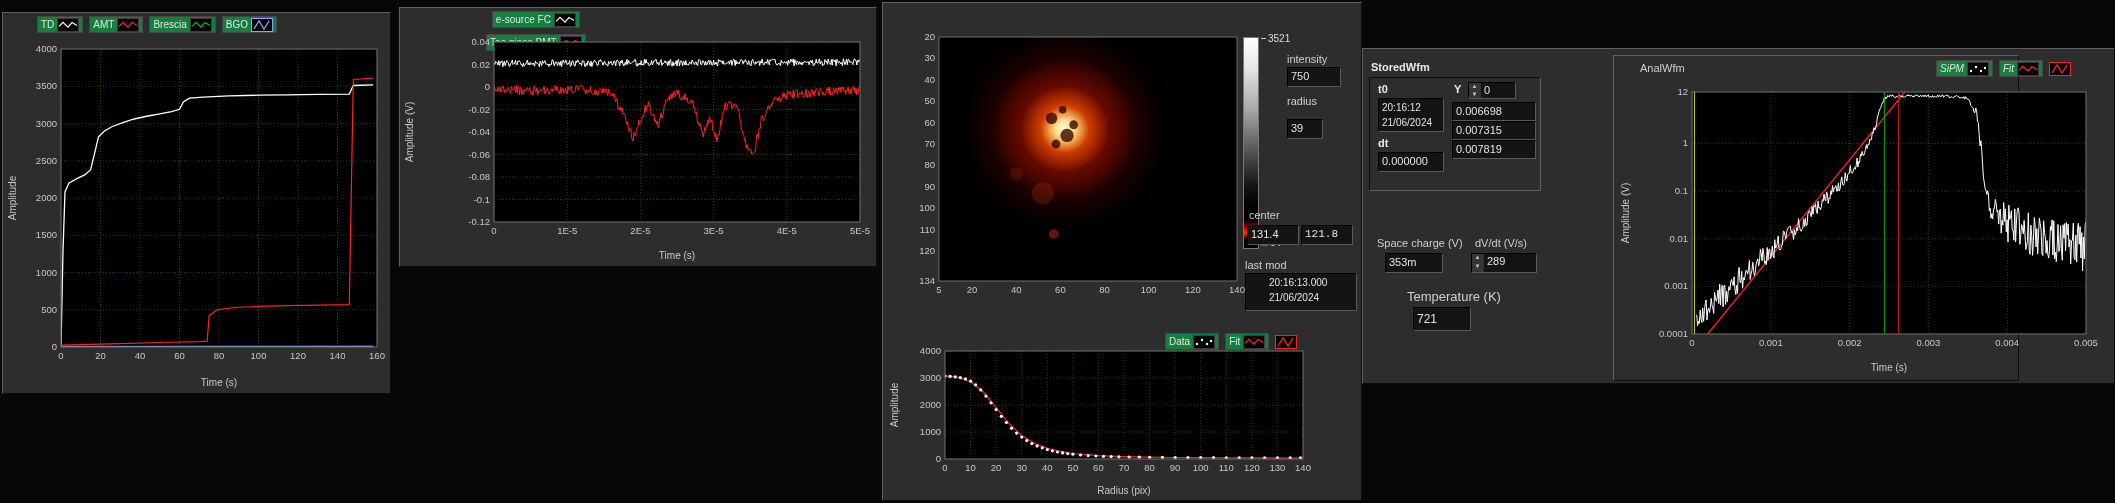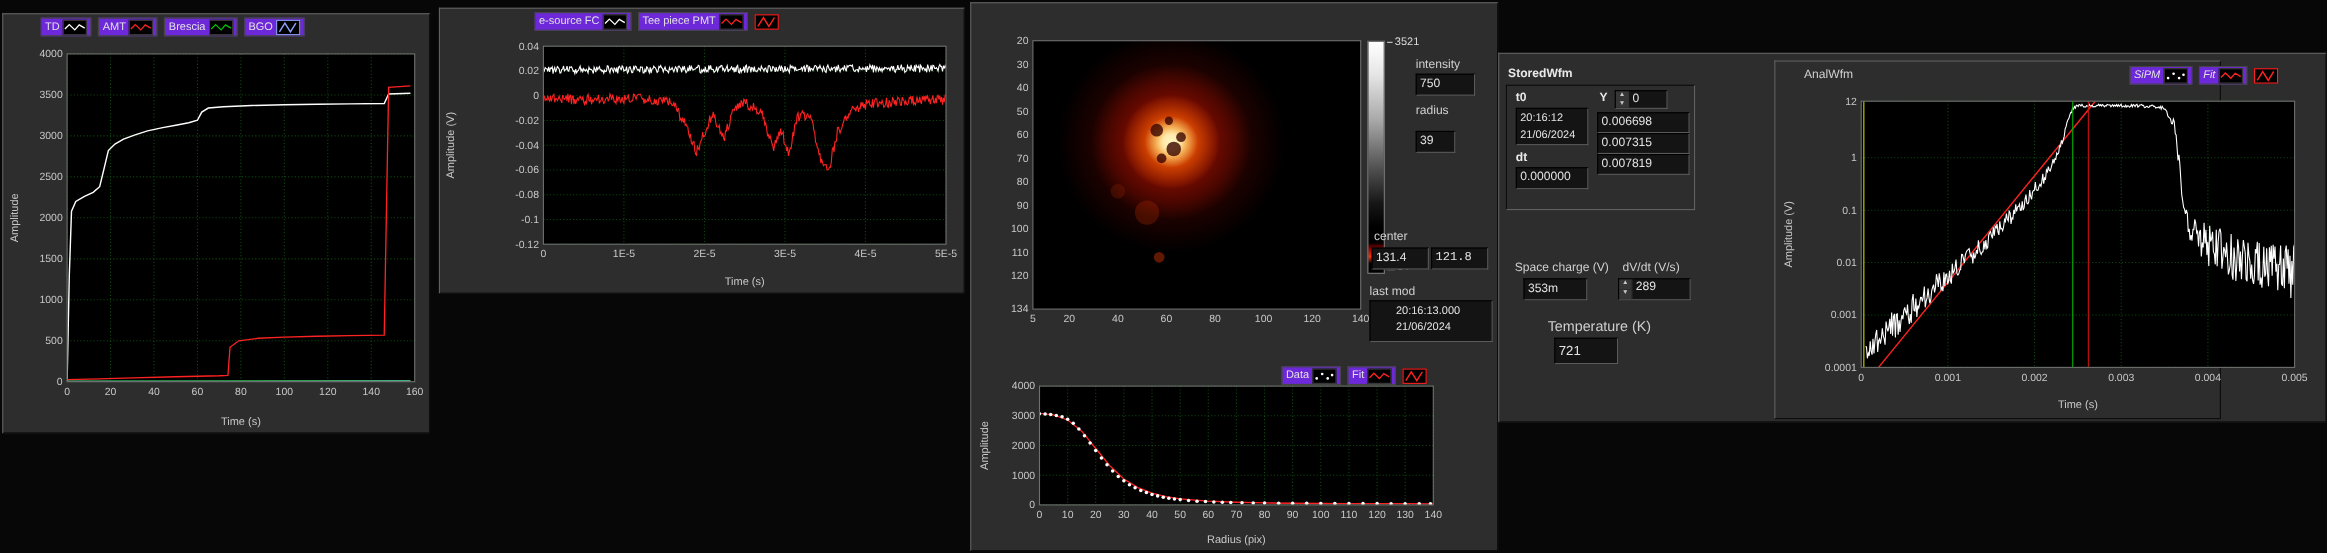--- a/index.html
+++ b/index.html
@@ -9,21 +9,21 @@
          border-color:#606060 #0c0c0c #0c0c0c #606060;}
   .sunken{position:absolute;border:1px solid;box-sizing:border-box;
           border-color:#0c0c0c #606060 #606060 #0c0c0c;}
   svg.chart{position:absolute;font-family:"Liberation Sans",sans-serif;}
   .lbl{position:absolute;color:#cfcfcf;font-size:11px;white-space:nowrap;}
   .b{font-weight:bold;color:#e9e9e9;}
   .valbox{position:absolute;background:#141414;color:#e3e3e3;border:1px solid;box-sizing:border-box;
           border-color:#000 #5a5a5a #5a5a5a #000;font-size:11px;padding:2px 3px;white-space:nowrap;overflow:hidden;}
   .valbox.two{font-size:10px;line-height:1.45;}
   .legend{position:absolute;display:flex;align-items:center;gap:6px;color:#e2e2e2;font-size:10px;}
-  .legend .item{display:flex;align-items:center;gap:3px;background:#6d28d9;border:1px solid #454545;padding:0 3px;height:15px;}
+  .legend .item{display:flex;align-items:center;gap:3px;background:#15803d;border:1px solid #454545;padding:0 3px;height:15px;}
   svg.sample{background:#000;border:1px solid #3c3c3c;display:block;}
   .spin{position:absolute;display:flex;background:#141414;border:1px solid;box-sizing:border-box;
         border-color:#000 #5a5a5a #5a5a5a #000;}
   .spinbtns{width:11px;display:flex;flex-direction:column;border-right:1px solid #333;}
   .spinbtns>div{flex:1;font-size:6px;line-height:7px;color:#c8c8c8;background:#363636;text-align:center;cursor:pointer;}
   .spinval{flex:1;color:#e3e3e3;font-size:11px;padding:1px 3px;}
   .colorbar{position:absolute;width:16px;height:212px;border:1px solid #777;box-sizing:border-box;
      background:linear-gradient(to bottom,#ffffff 0%,#e6e6e6 14%,#a8a8a8 34%,#4c4c4c 56%,#161616 70%,#000 80%,#000 87%,#b00000 90%,#ff3000 93%,#000 96%,#000 100%);}
   .cbl{position:absolute;color:#dcdcdc;font-size:10px;display:flex;align-items:center;gap:2px;}
   .cb-tick{display:inline-block;width:5px;height:1px;background:#cccccc;}
@@ -108,21 +108,21 @@
         <polyline points="56.0,313.3 368.1,313.0" fill="none" stroke="#00c000" stroke-width="1"></polyline>
         <polyline points="56.0,313.6 368.1,313.5" fill="none" stroke="#90a0ff" stroke-width="1"></polyline>
       </g>
       <rect x="56" y="16" width="316" height="298" fill="none" stroke="#6f6f6f"></rect>
       <text x="214" y="353" fill="#c8c8c8" font-size="10" text-anchor="middle">Time (s)</text>
       <text x="11" y="165" fill="#c8c8c8" font-size="10" text-anchor="middle" transform="rotate(-90 11 165)">Amplitude</text>
     </svg>
 </div>
 
 <div class="panel" style="left:399px;top:7px;width:478px;height:260px;">
-  <div class="legend" style="left:86px;top:3px;">
+  <div class="legend" style="left:86px;top:3px;flex-direction:column;">
     <div class="item">
       <span>e-source FC</span>
       <svg class="sample" width="20" height="12">
           <polyline points="1,7.4399999999999995 5,3.3600000000000003 10,8.16 14,3.5999999999999996 19,6.6000000000000005" fill="none" stroke="#ffffff" stroke-width="1.2"></polyline>
         </svg>
     </div>
     <div class="item">
       <span>Tee piece PMT</span>
       <svg class="sample" width="20" height="12">
           <polyline points="1,7.4399999999999995 5,3.3600000000000003 10,8.16 14,3.5999999999999996 19,6.6000000000000005" fill="none" stroke="#ff2222" stroke-width="1.2"></polyline>

